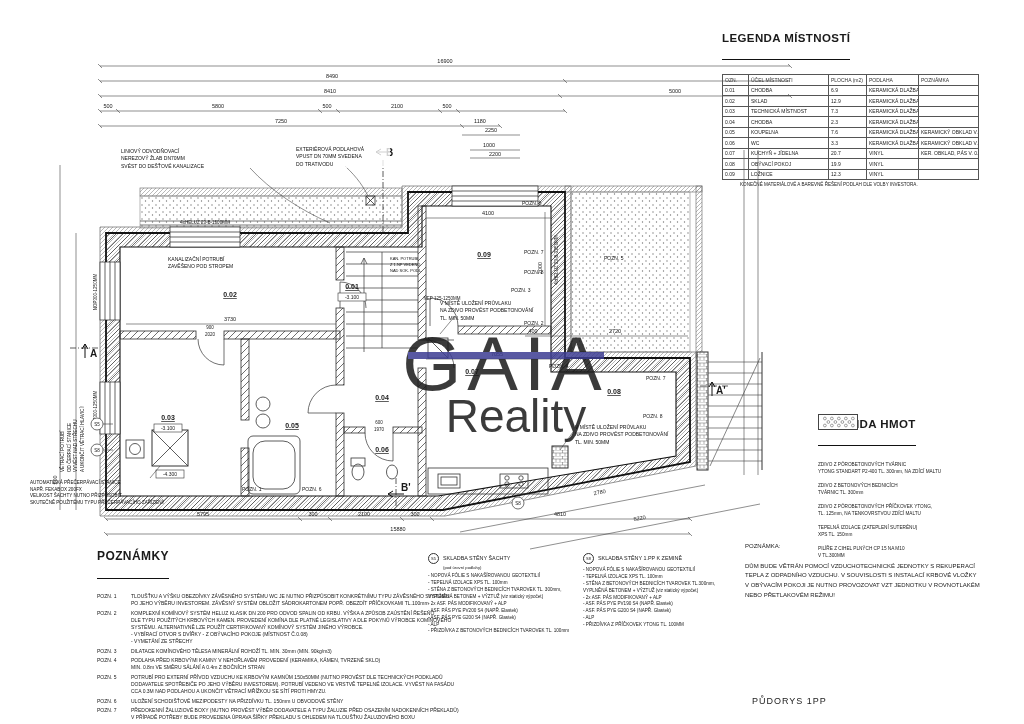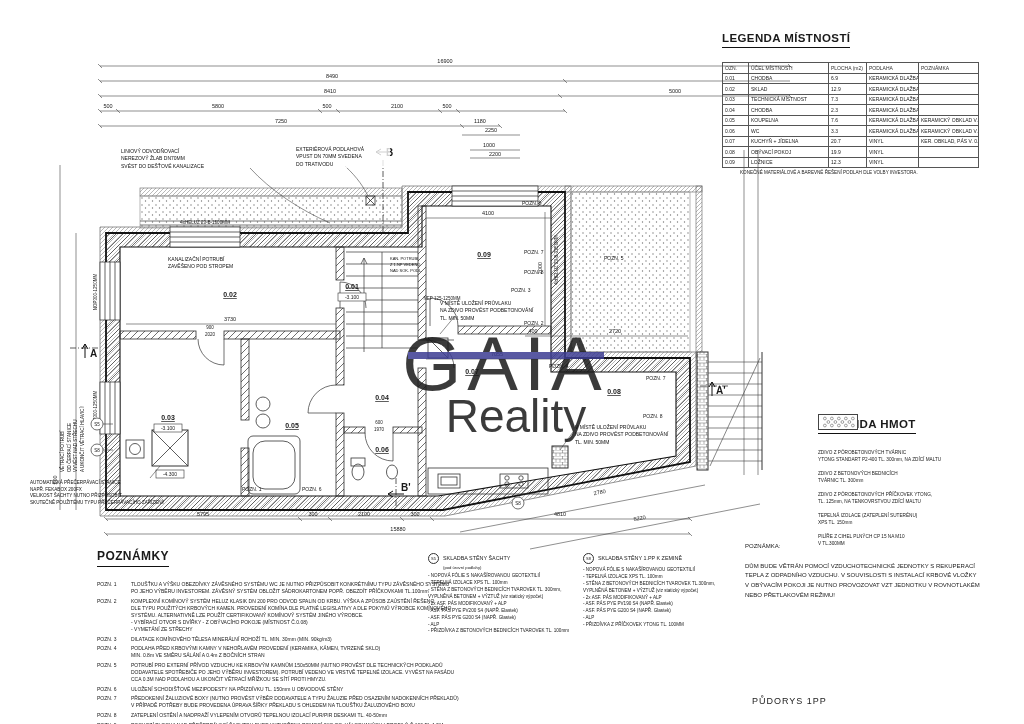--- a/index.html
+++ b/index.html
@@ -5,21 +5,21 @@
   html,body{margin:0;padding:0;background:#e8e8e8;}
   .sheet{position:relative;width:1024px;height:724px;background:#ffffff;overflow:hidden;
          font-family:"Liberation Sans",sans-serif;color:#1a1a1a;}
   .sheet *{box-sizing:border-box;}
   svg{position:absolute;left:0;top:0;z-index:1;}
   svg text{font-family:"Liberation Sans",sans-serif;fill:#1a1a1a;}
   .ov{position:absolute;z-index:2;}
   .co{position:absolute;z-index:3;white-space:pre-line;font-size:5px;line-height:1.45;color:#111;}
   .co.bg{background:rgba(255,255,255,.8);padding:0 1px;}
   .hdr{font-weight:bold;font-size:11.5px;letter-spacing:.4px;border-bottom:1.2px solid #111;
-       display:inline-block;padding-bottom:3px;margin-bottom:14px;}
+       display:inline-block;padding-bottom:15px;margin-bottom:14px;}
   
   .rooms-tbl{border-collapse:collapse;table-layout:fixed;width:252px;font-size:5px;}
   .rooms-tbl th,.rooms-tbl td{border:0.7px solid #555;padding:1px 2px;text-align:left;
        height:10.5px;overflow:hidden;white-space:nowrap;font-weight:normal;color:#222;}
   .rooms-tbl th{color:#333;}
   .tbl-foot{font-size:4.6px;margin:2px 0 0 18px;color:#222;}
   
   .hmot-item{display:flex;align-items:flex-start;margin-bottom:6px;}
   .hmot-swatch{width:40px;height:16px;border:0.8px solid #444;margin-right:7px;flex:none;background:#fff;}
   .hmot-label{font-size:4.7px;line-height:1.5;white-space:pre-line;padding-top:1px;}

